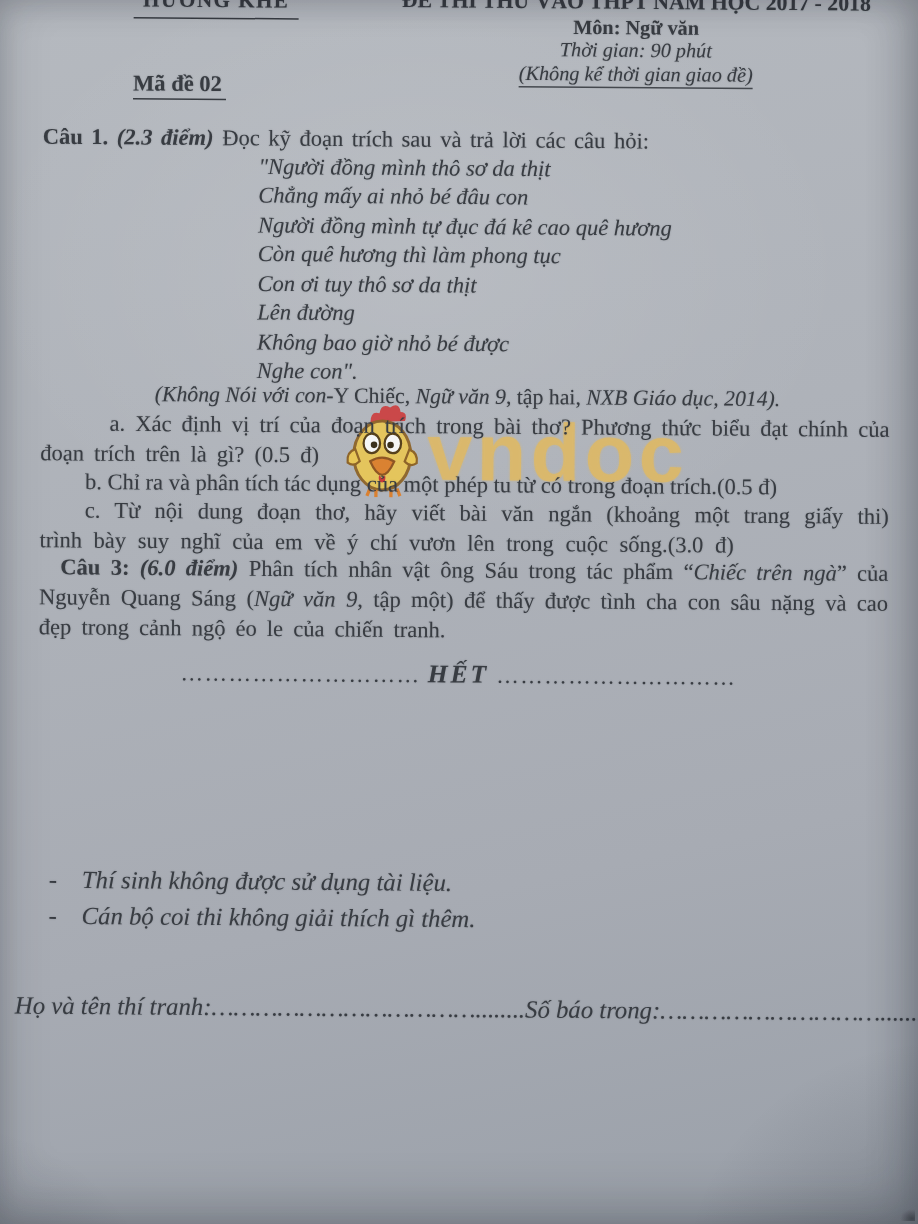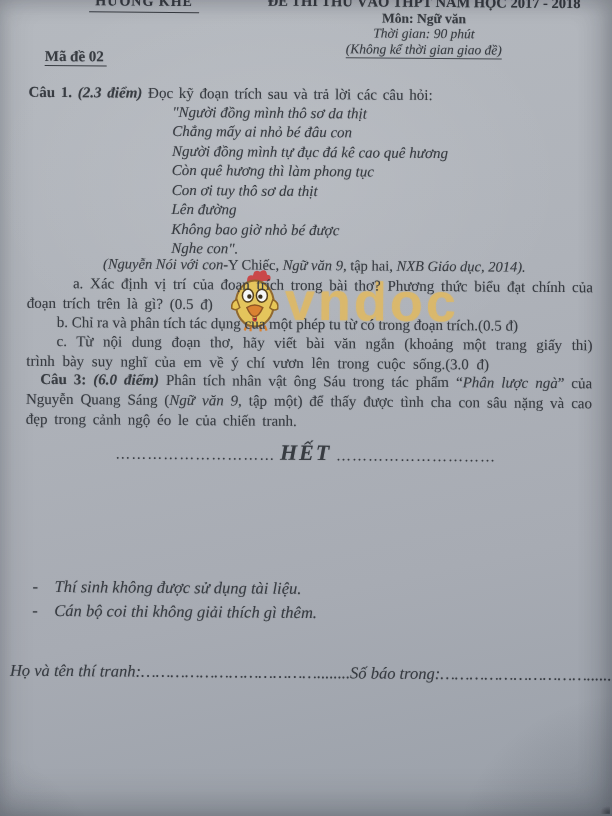--- a/index.html
+++ b/index.html
@@ -31,35 +31,35 @@
   
   .hdr-left{top:-5px;left:58px;width:166px;text-align:center;font-weight:bold;font-size:14px;letter-spacing:1px;}
   .hdr-left .org{display:inline-block;border-bottom:1.5px solid #383c42;padding:0 6px 2px;}
   .hdr-right{top:-6px;left:248px;width:346px;text-align:center;line-height:14.5px;}
   .hdr-title{font-weight:bold;font-size:14.5px;}
   .hdr-subject{font-weight:bold;font-size:13.5px;margin-top:2px;}
   .hdr-time{font-style:italic;font-size:13.5px;margin-top:1px;}
   .hdr-timenote{font-style:italic;font-size:13.5px;margin-top:1px;}
   .hdr-timenote span{border-bottom:1px solid #44484e;padding-bottom:1px;}
   .exam-code{top:50px;left:42px;font-weight:bold;font-size:15px;}
-  .exam-code span{border-bottom:1.6px solid #383c42;padding:0 3px 1px 0;}
+  .exam-code span{border-bottom:1.6px solid #383c42;padding:0 3px 1px 0;margin-left:44px;}
   
   .bodytxt{font-size:15px;line-height:19.5px;}
   .q1-intro{top:85px;left:26px;width:566px;word-spacing:2px;}
   .b{font-weight:bold;margin-top:33px;}
   .bi{font-weight:bold;font-style:italic;}
   .i{font-style:italic;}
   .poem{top:104px;left:170px;font-style:italic;font-size:15px;line-height:19.45px;}
   .citation{top:257px;left:102px;font-size:14.5px;}
   .para-a{top:276px;left:26px;width:566px;text-indent:46px;text-align:justify;word-spacing:3px;}
   .para-b{top:315px;left:26px;width:566px;text-indent:30px;}
   .para-c{top:334px;left:26px;width:566px;text-indent:30px;text-align:justify;word-spacing:4px;}
   .q3-para{top:371px;left:26px;width:566px;text-indent:14px;text-align:justify;word-spacing:3px;line-height:20.2px;}
   .het-line{top:440px;left:0;width:612px;text-align:center;font-size:15px;letter-spacing:1px;}
-  .het-label{font-weight:bold;font-style:italic;font-size:22px;letter-spacing:2px;}
+  .het-label{font-weight:bold;font-style:italic;font-size:17px;letter-spacing:2px;}
   
   .notes{top:577px;left:34px;font-style:italic;font-size:16.5px;line-height:23.5px;}
   .note-row{display:flex;}
   .note-dash{width:22px;}
   .footer{top:663px;left:12px;width:592px;display:flex;font-style:italic;font-size:16.5px;}
   .footer .grp1{flex:0 0 auto;}
   .footer .spacer{flex:1;}
   .footer .grp2{flex:0 0 auto;}
   
   .watermark{top:266px;left:226px;z-index:1;display:flex;align-items:center;opacity:0.88;}
@@ -120,29 +120,29 @@
       <div>Chẳng mấy ai nhỏ bé đâu con</div>
       <div>Người đồng mình tự đục đá kê cao quê hương</div>
       <div>Còn quê hương thì làm phong tục</div>
       <div>Con ơi tuy thô sơ da thịt</div>
       <div>Lên đường</div>
       <div>Không bao giờ nhỏ bé được</div>
       <div>Nghe con".</div>
     </div>
 
     <div class="abs txt citation">
-      <span class="i">(Nguyễn Nói với con</span><span>-Y Chiếc, </span><span class="i">Ngữ văn 9</span><span>, tập hai, </span><span class="i">NXB Giáo dục, 2014).</span>
+      <span class="i">(Không Nói với con</span><span>-Y Chiếc, </span><span class="i">Ngữ văn 9</span><span>, tập hai, </span><span class="i">NXB Giáo dục, 2014).</span>
     </div>
 
     <div class="abs txt bodytxt para-a">a. Xác định vị trí của đoạn trích trong bài thơ? Phương thức biểu đạt chính của đoạn trích trên là gì? (0.5 đ)</div>
     <div class="abs txt bodytxt para-b">b. Chỉ ra và phân tích tác dụng của một phép tu từ có trong đoạn trích.(0.5 đ)</div>
     <div class="abs txt bodytxt para-c">c. Từ nội dung đoạn thơ, hãy viết bài văn ngắn (khoảng một trang giấy thi) trình bày suy nghĩ của em về ý chí vươn lên trong cuộc sống.(3.0 đ)</div>
 
     <div class="abs txt bodytxt q3-para">
-      <span class="b">Câu 3:</span><span class="bi"> (6.0 điểm)</span><span> Phân tích nhân vật ông Sáu trong tác phẩm “</span><span class="i">Phân lược ngà</span><span>” của Nguyễn Quang Sáng (</span><span class="i">Ngữ văn 9</span><span>, tập một) để thấy được tình cha con sâu nặng và cao đẹp trong cảnh ngộ éo le của chiến tranh.</span>
+      <span class="b">Câu 3:</span><span class="bi"> (6.0 điểm)</span><span> Phân tích nhân vật ông Sáu trong tác phẩm “</span><span class="i">Chiếc trên ngà</span><span>” của Nguyễn Quang Sáng (</span><span class="i">Ngữ văn 9</span><span>, tập một) để thấy được tình cha con sâu nặng và cao đẹp trong cảnh ngộ éo le của chiến tranh.</span>
     </div>
 
     <div class="abs txt het-line">
       <span>………………………… </span><span class="het-label">HẾT</span><span> …………………………</span>
     </div>
 
     <div class="abs txt notes">
       <div class="note-row">
         <span class="note-dash">-</span>
         <span>Thí sinh không được sử dụng tài liệu.</span>

